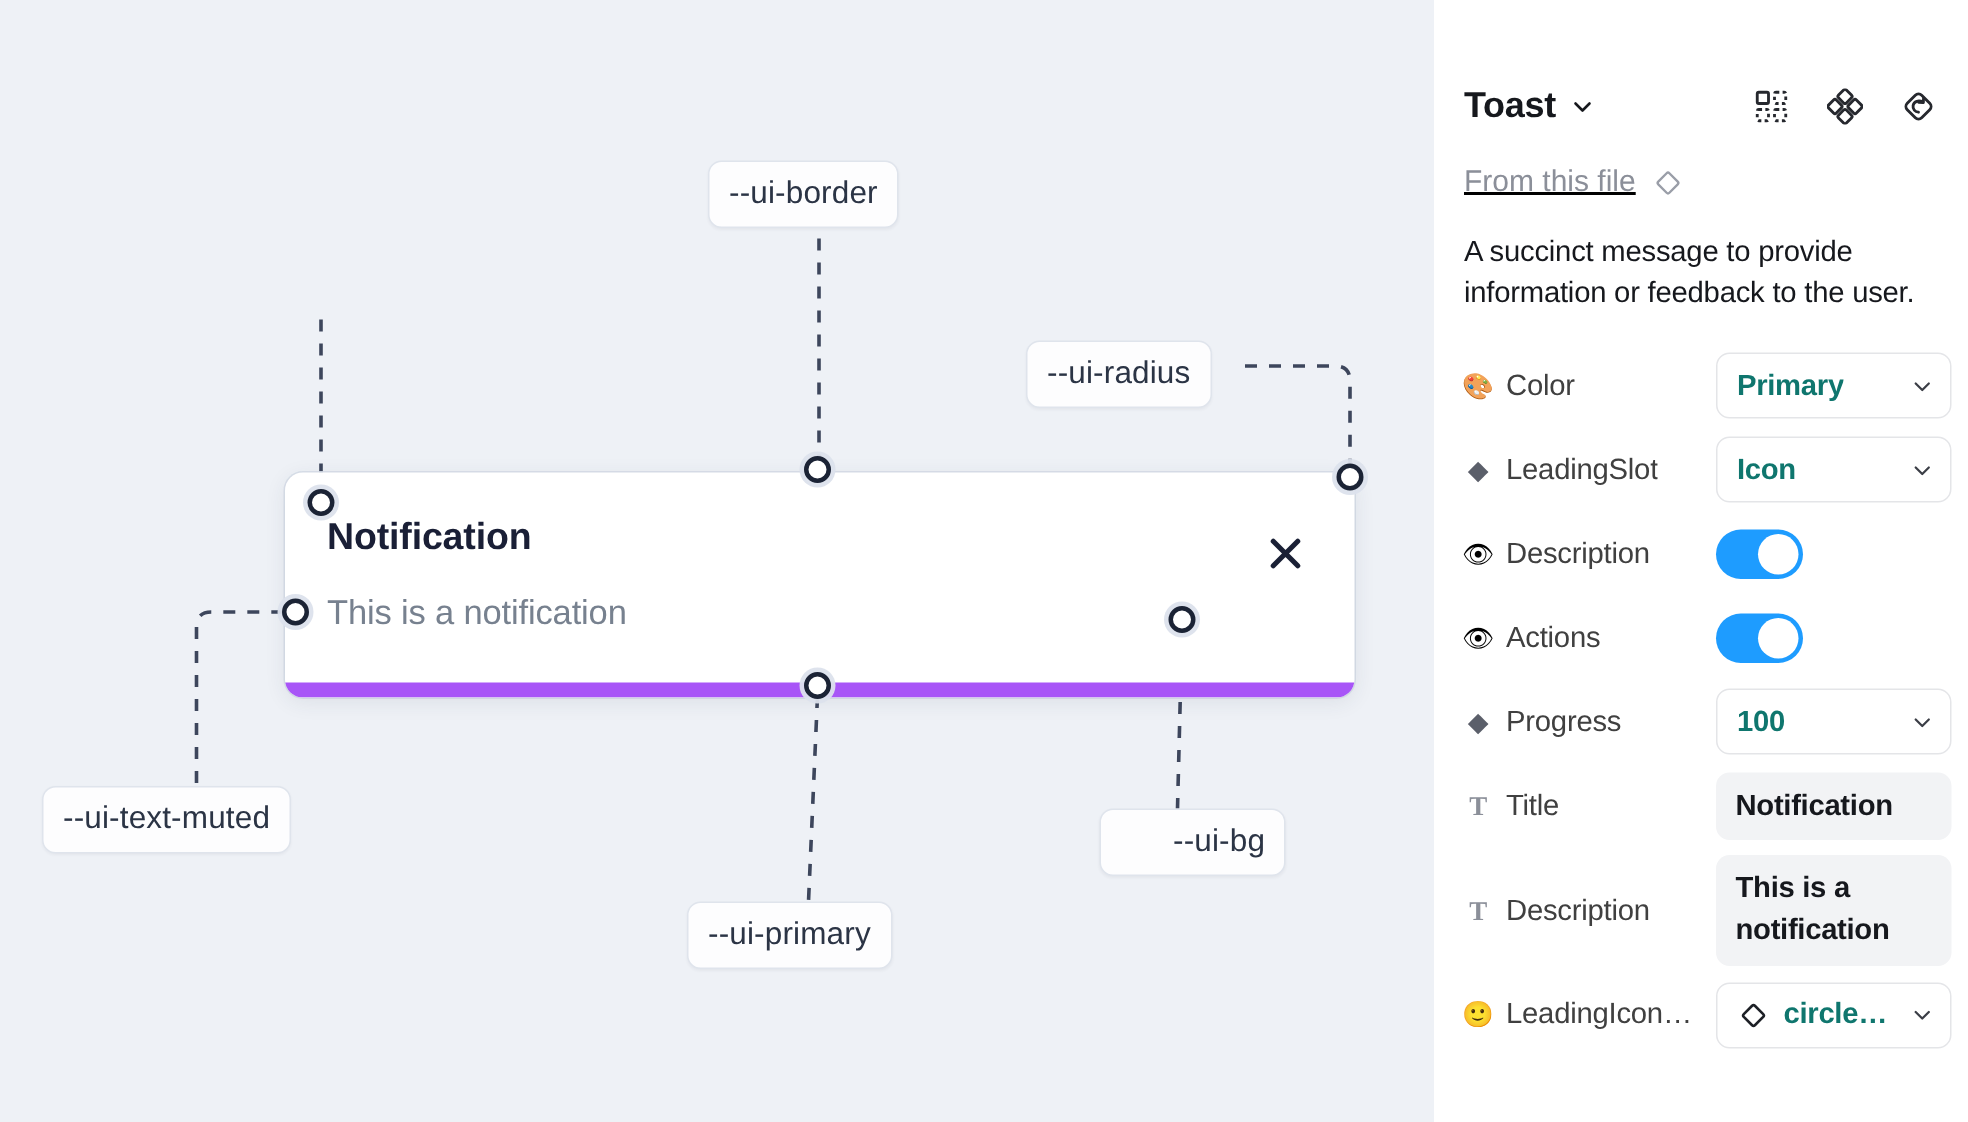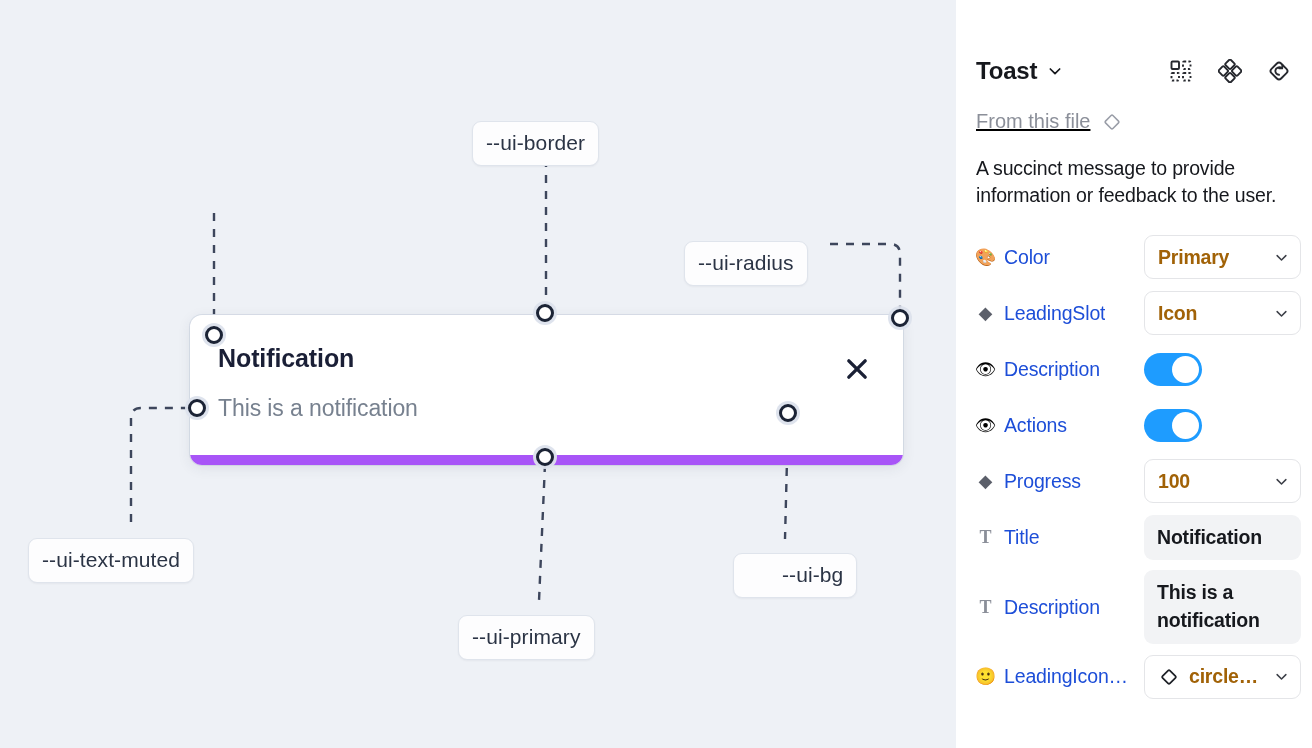--- a/index.html
+++ b/index.html
@@ -30,21 +30,20 @@
     background: #fdfdfe;
     border: 1px solid #dfe4ec;
     border-radius: 9px;
     color: #2b3445;
     font-size: 21px;
     line-height: 1;
     padding: 10px 13px 12px 13px;
     white-space: nowrap;
     box-shadow: 0 1px 2px rgba(30,40,60,0.05);
     letter-spacing: 0.1px;
-    margin-top: 14px;
   }
 
   
   .anchor {
     position: absolute;
     width: 18px; height: 18px;
     border-radius: 50%;
     background: #ffffff;
     border: 3px solid #1b2335;
     box-shadow: 0 0 0 3px rgba(220,226,236,0.95);
@@ -120,36 +119,36 @@
     margin-bottom: 10px;
   }
   .prop-left {
     display: flex; align-items: center; gap: 9px;
     width: 168px; flex: 0 0 168px;
   }
   .prop-icon { font-size: 17px; width: 19px; display: flex; align-items: center; justify-content: center; }
   .prop-icon.diamond { color: #5b5f6a; font-size: 18px; }
   .prop-icon.text-t { font-family: "Liberation Serif", serif; font-weight: 700; font-size: 18px; color: #8b8f99; }
   .prop-label {
-    font-size: 19.5px; color: #1d4ed8; letter-spacing: -0.15px;
+    font-size: 19.5px; color: #404040; letter-spacing: -0.15px;
     white-space: nowrap; overflow: hidden; text-overflow: ellipsis;
   }
   .prop-control { flex: 1; display: flex; justify-content: flex-start; }
 
   .select-field {
     width: 157px; min-height: 44px;
     border: 1px solid #e4e5e8; border-radius: 9px;
     background: #ffffff;
     display: flex; align-items: center;
     padding: 0 13px;
     cursor: pointer;
     position: relative;
   }
   .select-value {
-    font-size: 19.5px; font-weight: 700; color: #a16207;
+    font-size: 19.5px; font-weight: 700; color: #0f766e;
     letter-spacing: -0.2px;
     white-space: nowrap; overflow: hidden; text-overflow: ellipsis;
     max-width: 108px;
   }
   .select-caret { position: absolute; right: 11px; display: flex; align-items: center; }
   .select-leading { margin-right: 9px; display: flex; align-items: center; }
 
   .text-field {
     width: 157px; min-height: 44px;
     border-radius: 9px;

